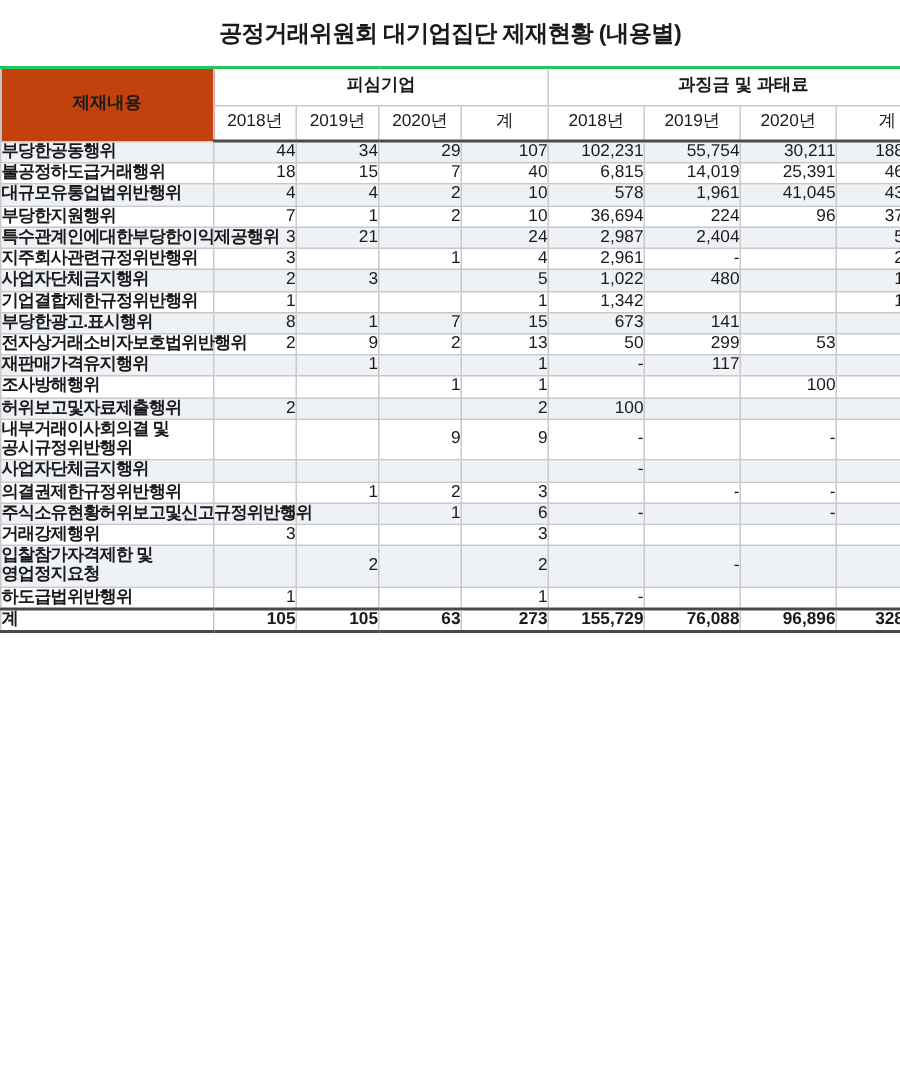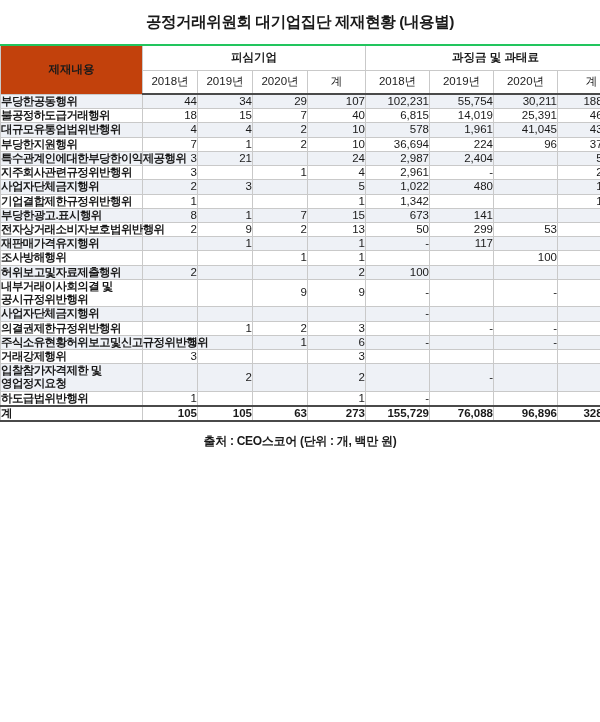--- a/index.html
+++ b/index.html
@@ -376,14 +376,13 @@
           <td class="num">63</td>
           <td class="num">273</td>
           <td class="num">155,729</td>
           <td class="num">76,088</td>
           <td class="num">96,896</td>
           <td class="num">328,173</td>
         </tr>
       </tbody>
   </table>
 
-  <div class="source">출처 : CEO스코어 (단위 : 개, 백만 원)</div>
 </div>
 
 </body></html>

